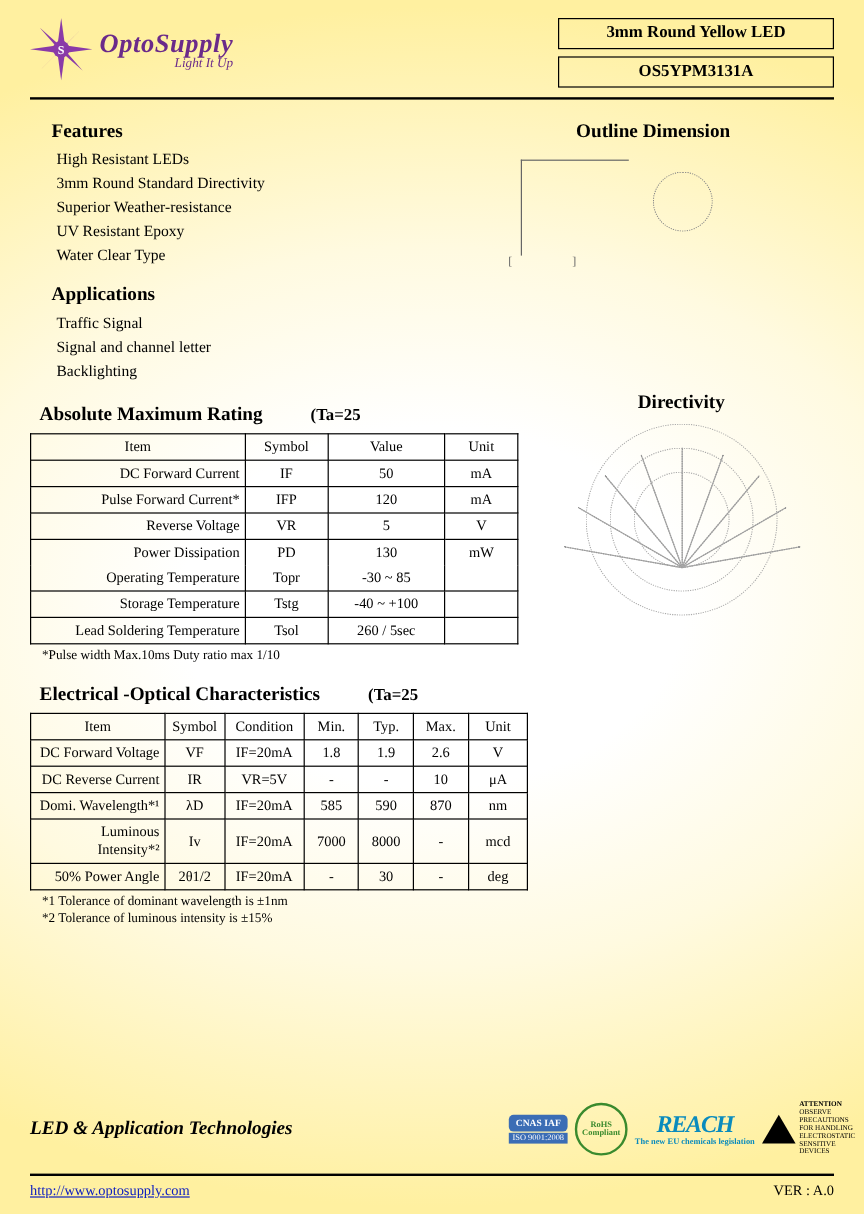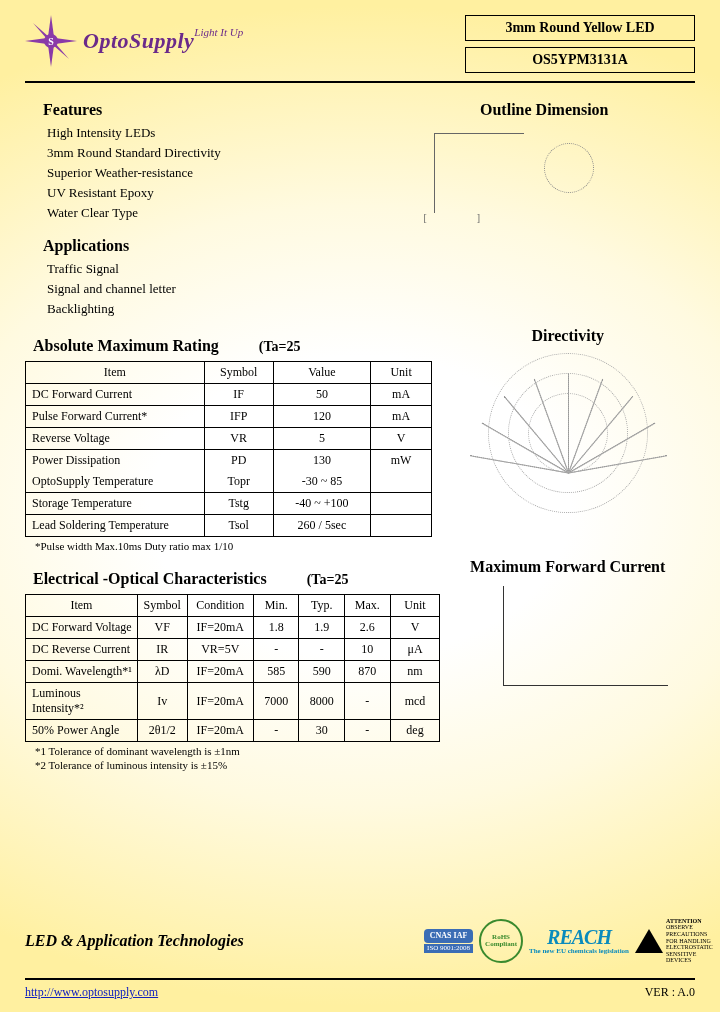--- a/index.html
+++ b/index.html
@@ -7,40 +7,40 @@
     width:720px; height:1012px;
     font-family:"Times New Roman", serif;
     background: radial-gradient(ellipse 700px 500px at 50% 50%, #ffffff 0%, #ffffff 30%, #fffae0 60%, #fff0a0 100%);
     color:#000; position:relative;
     padding:10px 25px 0 25px;
   }
   .header { display:flex; justify-content:space-between; align-items:flex-start; padding:5px 0 8px 0; border-bottom:2px solid #000; }
   .logo-block { display:flex; align-items:center; gap:6px; }
   .star-logo { width:52px; height:52px; position:relative; }
   .star-logo svg { width:52px; height:52px; }
-  .brand { display:flex; flex-direction:row; }
+  .brand { display:flex; flex-direction:column; }
   .brand-name { font-size:22px; font-weight:bold; font-style:italic; color:#6b2a8a; letter-spacing:0.5px; }
   .brand-tag { font-size:11px; font-style:italic; color:#6b2a8a; text-align:right; margin-top:-2px; }
   .title-boxes { display:flex; flex-direction:column; gap:6px; width:230px;margin-left:16px; }
   .title-box { border:1.5px solid #000; text-align:center; padding:4px 0; font-size:14px; font-weight:bold; }
   .section-row { display:flex; margin-top:12px; }
   .col-left { width:55%; }
   .col-right { width:45%; }
   h2 { font-size:16px; font-weight:bold; margin:6px 0 4px 18px; }
   h2.ctr { text-align:center; margin-left:0; }
   ul.plain { list-style:none; margin-left:22px; }
   ul.plain li { font-size:13px; padding:2px 0; }
   .diagram-box { height:110px; position:relative; }
   .diag-cross { position:absolute; left:40px; top:10px; width:90px; height:80px; border-left:1px solid #666; border-top:1px solid #666; }
   .diag-circ { position:absolute; left:150px; top:20px; width:50px; height:50px; border:1px dotted #888; border-radius:50%; }
   .diag-bracket { position:absolute; left:30px; top:88px; font-size:10px; color:#666; }
   table.spec { border-collapse:collapse; width:100%; font-size:12px; margin:2px 0 3px 0; background:transparent; }
   table.spec th, table.spec td { border:1px solid #000; padding:3px 4px; text-align:center; }
   table.spec th { font-weight:normal; }
-  table.spec td.l { text-align:left; padding-left:6px; }
+  table.spec td.l { text-align:right; padding-left:6px; }
   .table-title { display:flex; align-items:baseline; margin-top:10px; }
   .table-title h2 { margin-left:8px; }
   .table-title .cond { margin-left:40px; font-size:14px; font-weight:bold; }
   .footnote { font-size:11px; margin:2px 0 0 10px; }
   .directivity-fan { width:200px; height:120px; position:relative; margin:8px auto; }
   .fan-line { position:absolute; left:50%; bottom:0; width:1px; height:100px; background:#aaa; transform-origin:bottom center; border-left:1px dotted #999; }
   .fan-arc { position:absolute; border:1px dotted #aaa; border-radius:50%; }
   .graph-box { width:200px; height:110px; margin:10px auto; position:relative; }
   .graph-ax-v { position:absolute; left:35px; top:0; bottom:10px; width:1px; background:#333; }
   .graph-ax-h { position:absolute; left:35px; right:0; bottom:10px; height:1px; background:#333; }
@@ -96,21 +96,21 @@
   <div class="title-boxes">
     <div class="title-box">3mm Round Yellow LED</div>
     <div class="title-box">OS5YPM3131A</div>
   </div>
 </div>
 
 <div class="section-row">
   <div class="col-left">
     <h2>Features</h2>
     <ul class="plain">
-      <li>High Intensity LEDs</li>
+      <li>High Resistant LEDs</li>
       <li>3mm Round Standard Directivity</li>
       <li>Superior Weather-resistance</li>
       <li>UV Resistant Epoxy</li>
       <li>Water Clear Type</li>
     </ul>
     <h2 style="margin-top:14px">Applications</h2>
     <ul class="plain">
       <li>Traffic Signal</li>
       <li>Signal and channel letter</li>
       <li>Backlighting</li>
@@ -160,21 +160,21 @@
               <td>5</td>
               <td>V</td>
             </tr>
       <tr class="double-row">
         <td class="l" style="border-bottom:none"><span>Power Dissipation</span></td>
         <td style="border-bottom:none">PD</td>
         <td style="border-bottom:none">130</td>
         <td style="border-bottom:none">mW</td>
       </tr>
       <tr class="double-row">
-        <td class="l" style="border-top:none">OptoSupply Temperature</td>
+        <td class="l" style="border-top:none">Operating Temperature</td>
         <td style="border-top:none">Topr</td>
         <td style="border-top:none">-30 ~ 85</td>
         <td style="border-top:none"></td>
       </tr>
       <tr>
               <td class="l">Storage Temperature</td>
               <td>Tstg</td>
               <td>-40 ~ +100</td>
               <td></td>
             </tr>
@@ -270,27 +270,20 @@
               <td>30</td>
               <td>-</td>
               <td>deg</td>
             </tr>
     </tbody>
         </table>
     </div>
     <div class="footnote">*1 Tolerance of dominant wavelength is ±1nm</div>
     <div class="footnote">*2 Tolerance of luminous intensity is ±15%</div>
   </div>
-  <div class="col-right">
-    <h2 class="ctr" style="margin-top:4px">Maximum Forward Current</h2>
-    <div class="graph-box">
-      <div class="graph-ax-v"></div>
-      <div class="graph-ax-h"></div>
-    </div>
-  </div>
 </div>
 
 <div class="footer-bar">
   <span class="footer-title">LED &amp; Application Technologies</span>
   <div class="badges">
     <div style="text-align:center">
       <div class="badge cnas">CNAS  IAF</div>
       <div class="badge iso">ISO 9001:2008</div>
     </div>
     <div class="badge rohs">

